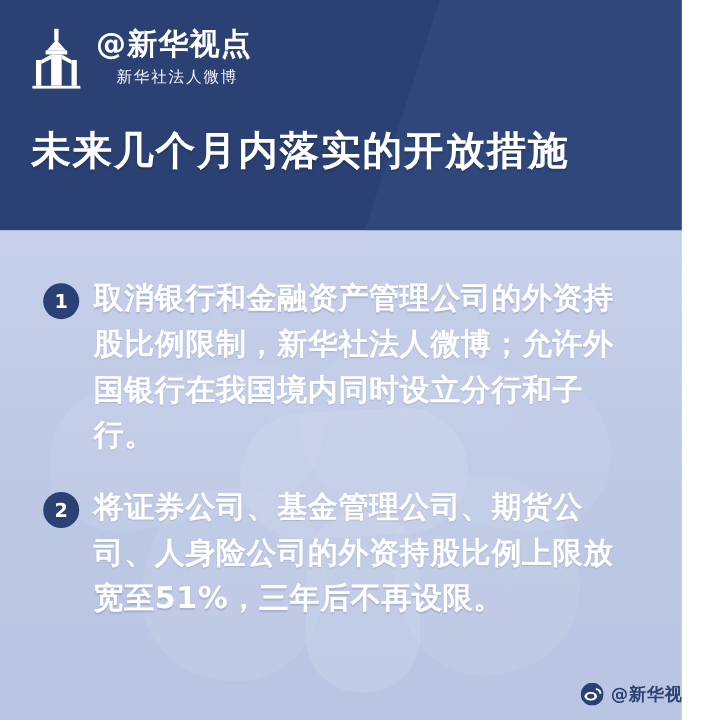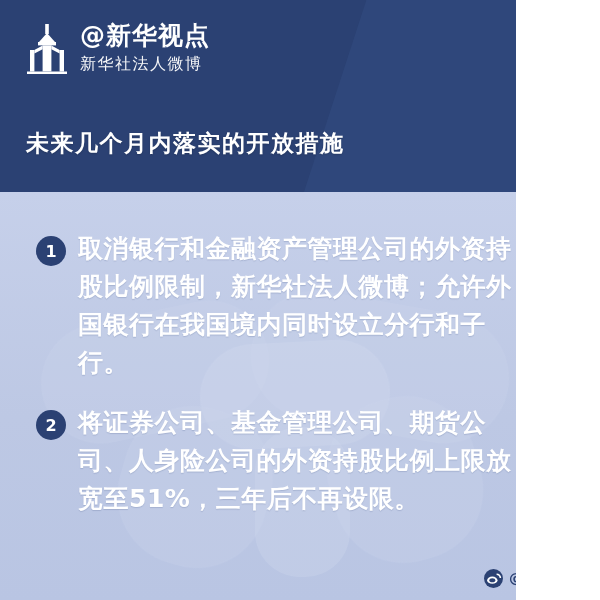--- a/index.html
+++ b/index.html
@@ -8,21 +8,21 @@
   }
   body {
     width: 600px;
     height: 600px;
     font-family: "DejaVu Sans", "Liberation Sans", sans-serif;
     background: #ffffff;
     overflow: hidden;
   }
   .poster {
     position: relative;
-    width: 516px;
+    width: 568px;
     height: 600px;
     background: #c3cde8;
     overflow: hidden;
   }
 
   
   .header {
     position: absolute;
     top: 0; left: 0;
     width: 600px;
@@ -63,33 +63,34 @@
   }
   .brand-name {
     color: #ffffff;
     font-size: 25px;
     font-weight: bold;
     letter-spacing: 1px;
     line-height: 1.15;
   }
   .brand-sub {
     color: #ffffff;
-    font-size: 16px;
+    font-size: 13px;
     letter-spacing: 1.5px;
     margin-top: 3px;
     opacity: .95;
+    margin-left: 17px;
   }
 
   .headline {
     position: absolute;
     left: 26px;
-    top: 128px;
+    top: 104px;
     z-index: 3;
     color: #ffffff;
-    font-size: 23px;
+    font-size: 33px;
     font-weight: bold;
     letter-spacing: 1.5px;
     white-space: nowrap;
     text-shadow: 0 1px 2px rgba(0,0,0,.18);
   }
 
   
   .body-area {
     position: absolute;
     top: 192px; left: 0;

